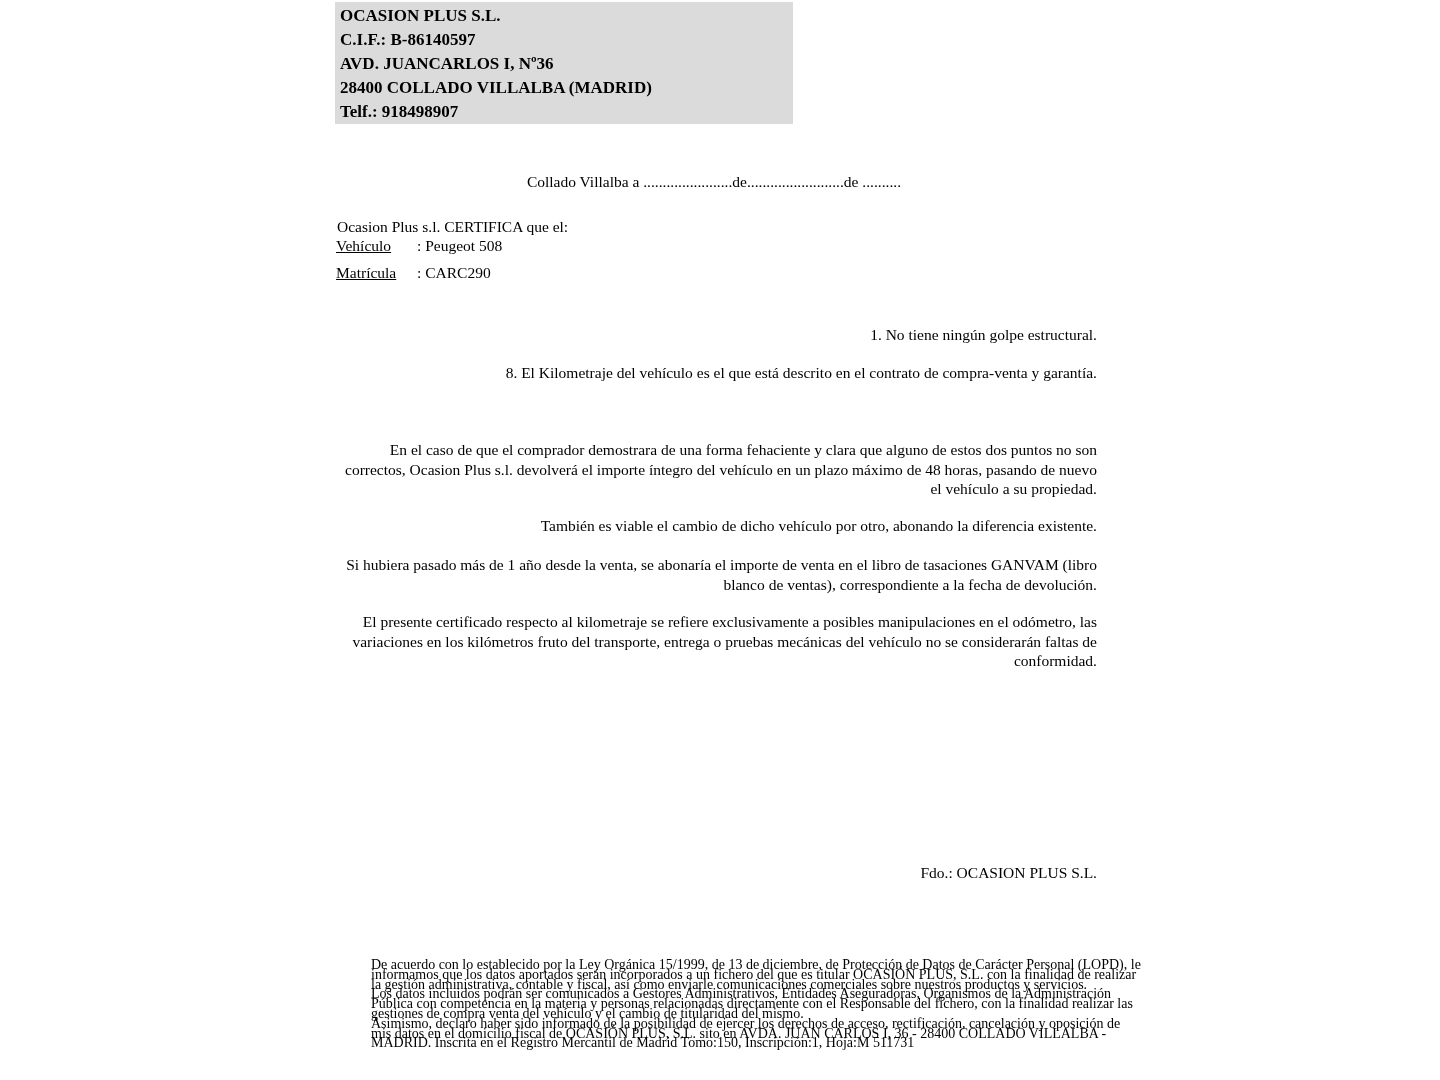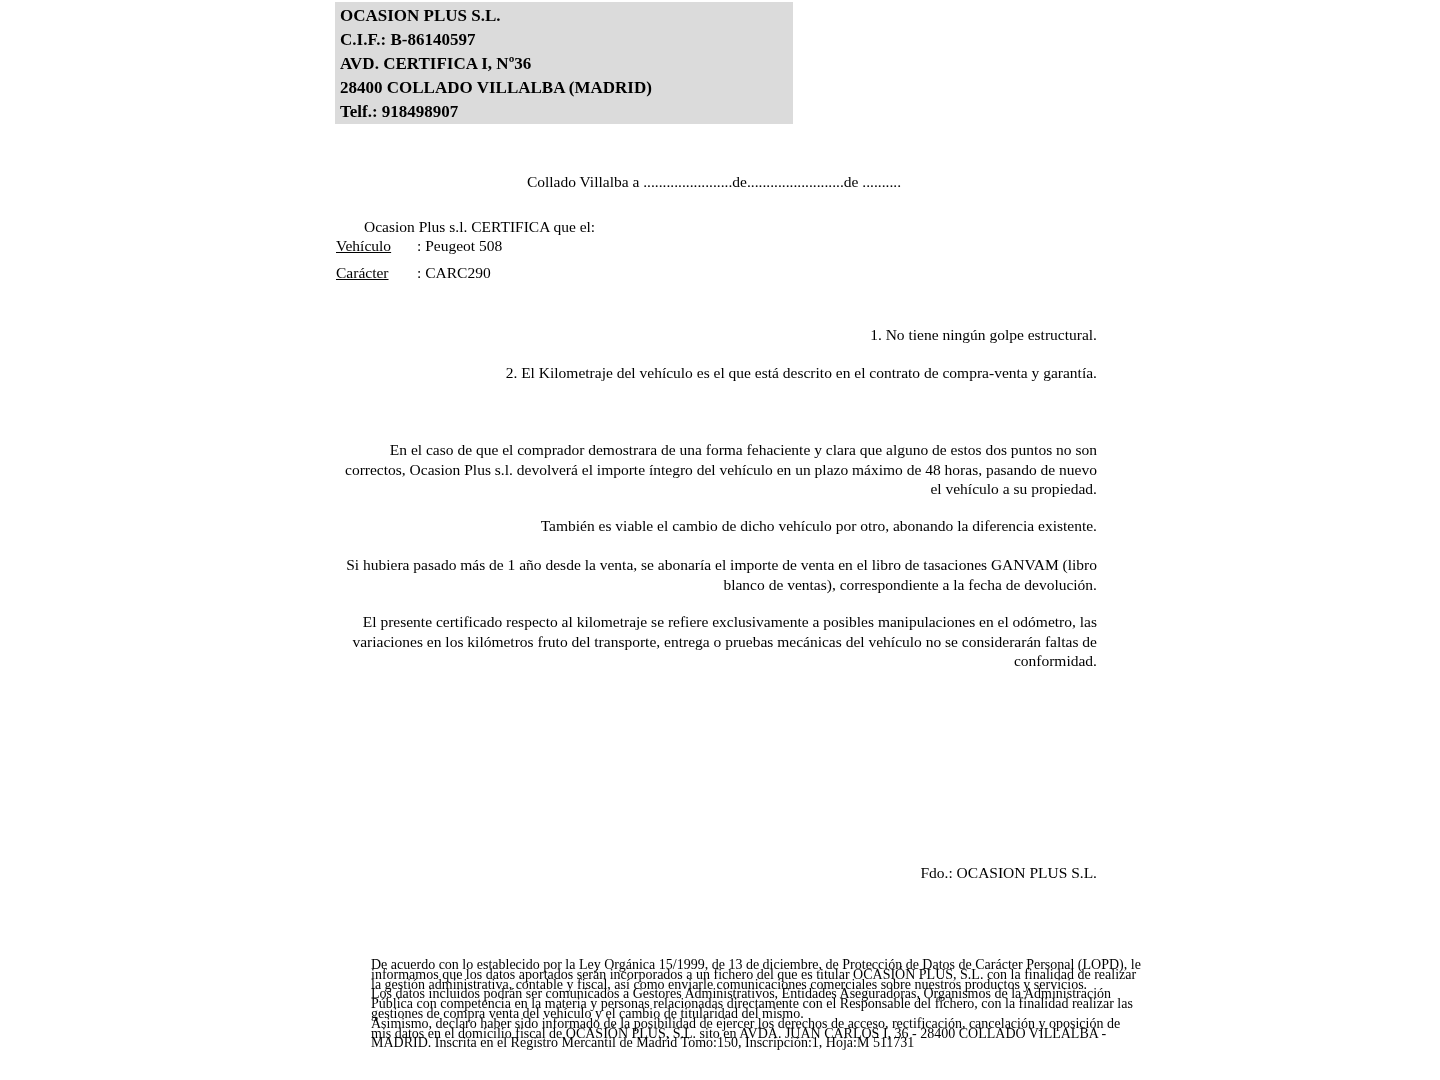--- a/index.html
+++ b/index.html
@@ -36,21 +36,20 @@
     text-align: center;
     font-size: 15.5px;
     line-height: 19.5px;
   }
   .cert-intro {
     position: absolute;
     left: 337px;
     top: 217px;
     font-size: 15.5px;
     line-height: 19.5px;
-    margin-left: 27px;
   }
   .field-row {
     position: absolute;
     left: 336px;
     font-size: 15.5px;
     line-height: 19.5px;
   }
   .row-vehicle { top: 236px; }
   .row-plate   { top: 263px; }
   .field-label {
@@ -84,39 +83,39 @@
   }
 </style>
 </head>
 <body>
 
 <div class="page">
 
   <div class="header-box">
     <div class="hline">OCASION PLUS S.L.</div>
     <div class="hline">C.I.F.: B-86140597</div>
-    <div class="hline">AVD. CERTIFICA I, Nº36</div>
+    <div class="hline">AVD. JUANCARLOS I, Nº36</div>
     <div class="hline">28400 COLLADO VILLALBA (MADRID)</div>
     <div class="hline">Telf.: 918498907</div>
   </div>
 
   <div class="date-line">Collado Villalba a .......................de.........................de ..........</div>
 
   <div class="cert-intro">Ocasion Plus s.l. CERTIFICA que el:</div>
 
   <div class="field-row row-vehicle">
     <span class="field-label">Vehículo</span><span>: Peugeot 508</span>
   </div>
 
   <div class="field-row row-plate">
-    <span class="field-label">Carácter</span><span>: CARC290</span>
+    <span class="field-label">Matrícula</span><span>: CARC290</span>
   </div>
 
   <div class="point point-1">1. No tiene ningún golpe estructural.</div>
-  <div class="point point-2">2. El Kilometraje del vehículo es el que está descrito en el contrato de compra-venta y garantía.</div>
+  <div class="point point-2">8. El Kilometraje del vehículo es el que está descrito en el contrato de compra-venta y garantía.</div>
 
   <div class="para para-1">En el caso de que el comprador demostrara de una forma fehaciente y clara que alguno de estos dos puntos no son correctos, Ocasion Plus s.l. devolverá el importe íntegro del vehículo en un plazo máximo de 48 horas, pasando de nuevo el vehículo a su propiedad.</div>
   <div class="para para-2">También es viable el cambio de dicho vehículo por otro, abonando la diferencia existente.</div>
   <div class="para para-3">Si hubiera pasado más de 1 año desde la venta, se abonaría el importe de venta en el libro de tasaciones GANVAM (libro blanco de ventas), correspondiente a la fecha de devolución.</div>
   <div class="para para-4">El presente certificado respecto al kilometraje se refiere exclusivamente a posibles manipulaciones en el odómetro, las variaciones en los kilómetros fruto del transporte, entrega o pruebas mecánicas del vehículo no se considerarán faltas de conformidad.</div>
 
   <div class="signature">Fdo.: OCASION PLUS S.L.</div>
 
   <div class="legal">
     <p>De acuerdo con lo establecido por la Ley Orgánica 15/1999, de 13 de diciembre, de Protección de Datos de Carácter Personal (LOPD), le informamos que los datos aportados serán incorporados a un fichero del que es titular OCASIÓN PLUS, S.L. con la finalidad de realizar la gestión administrativa, contable y fiscal, así como enviarle comunicaciones comerciales sobre nuestros productos y servicios.</p>

